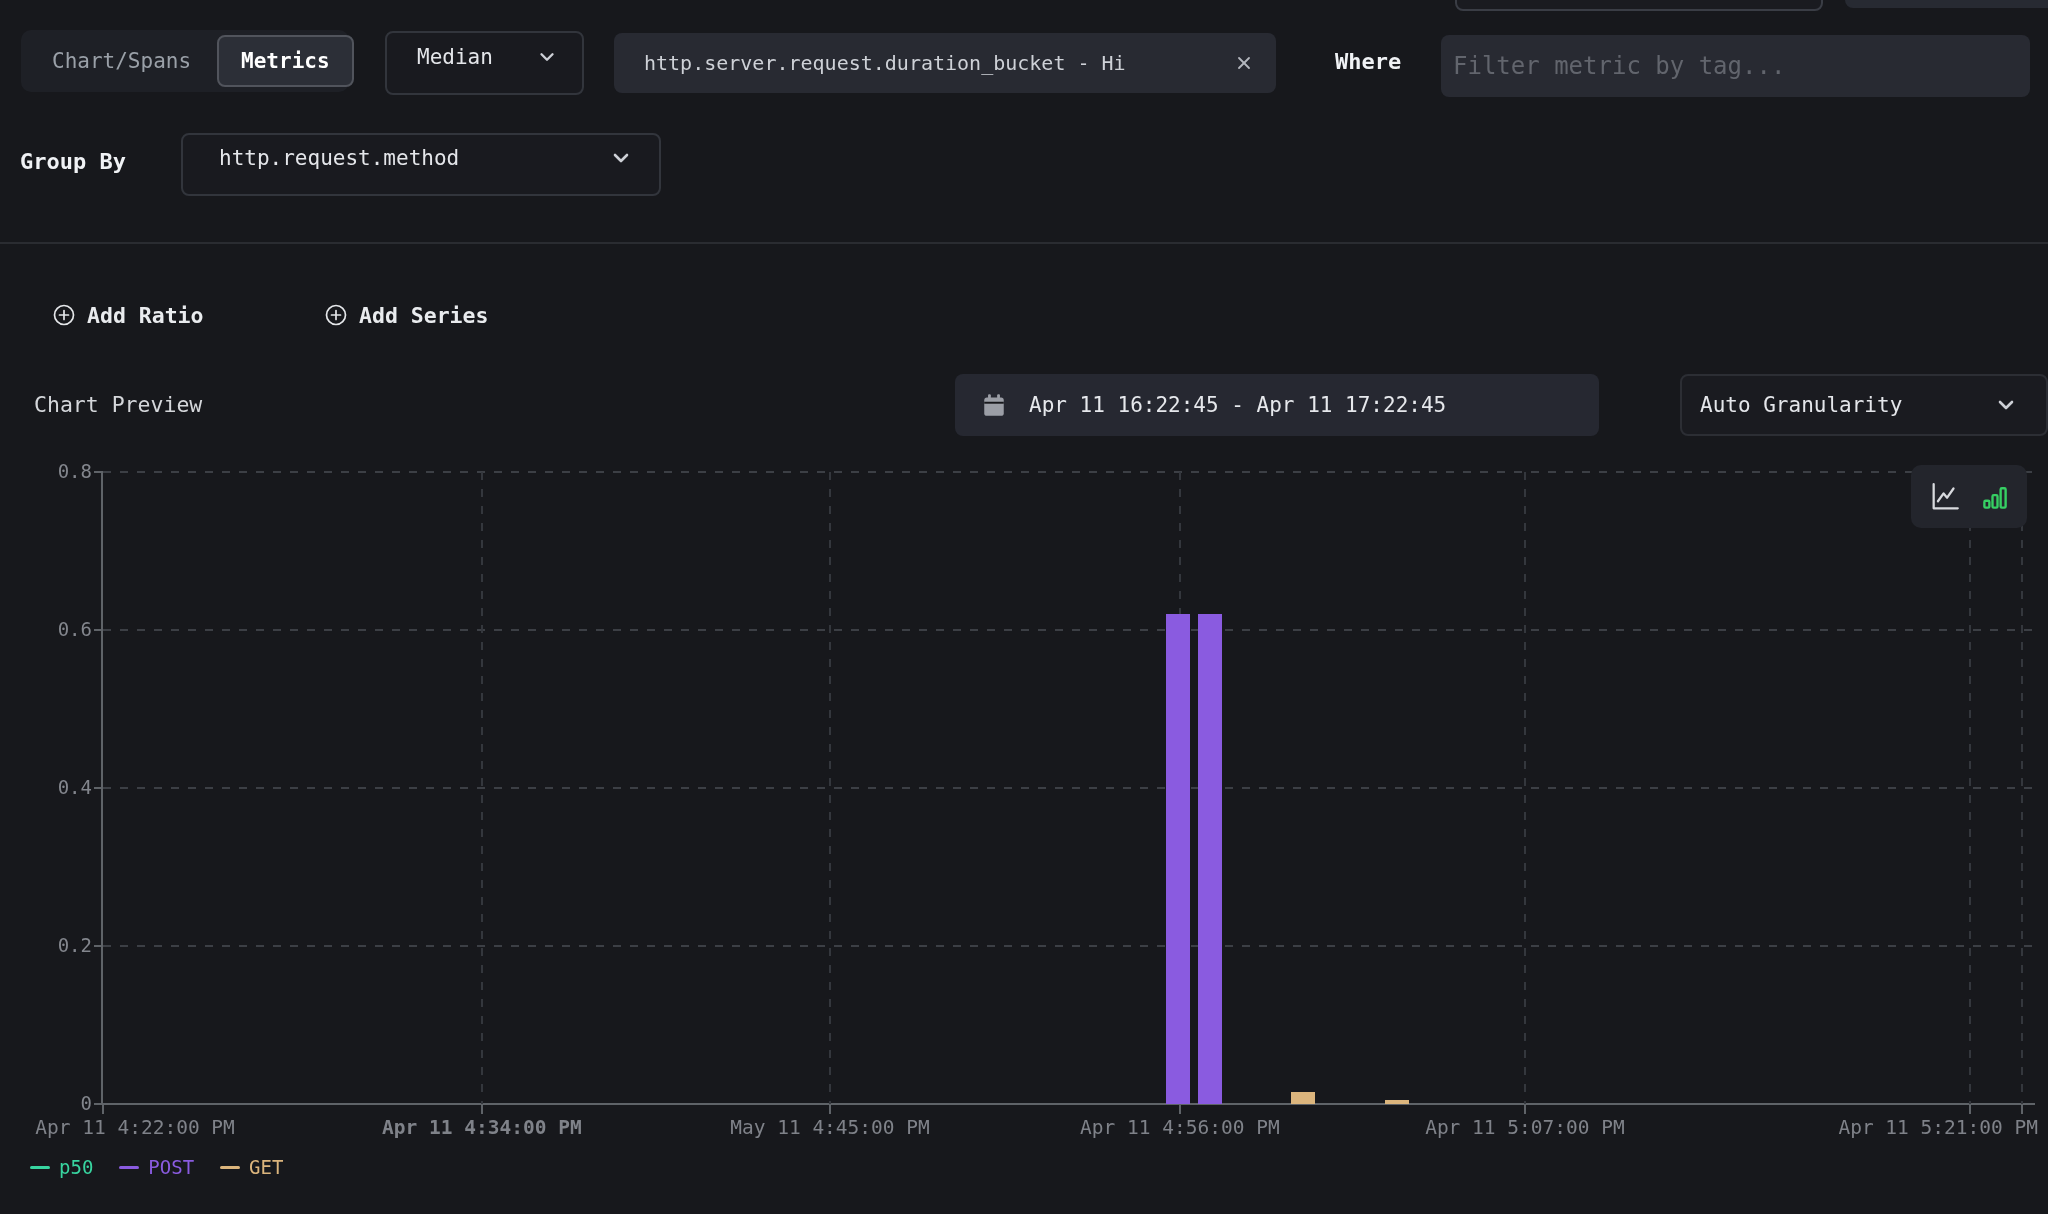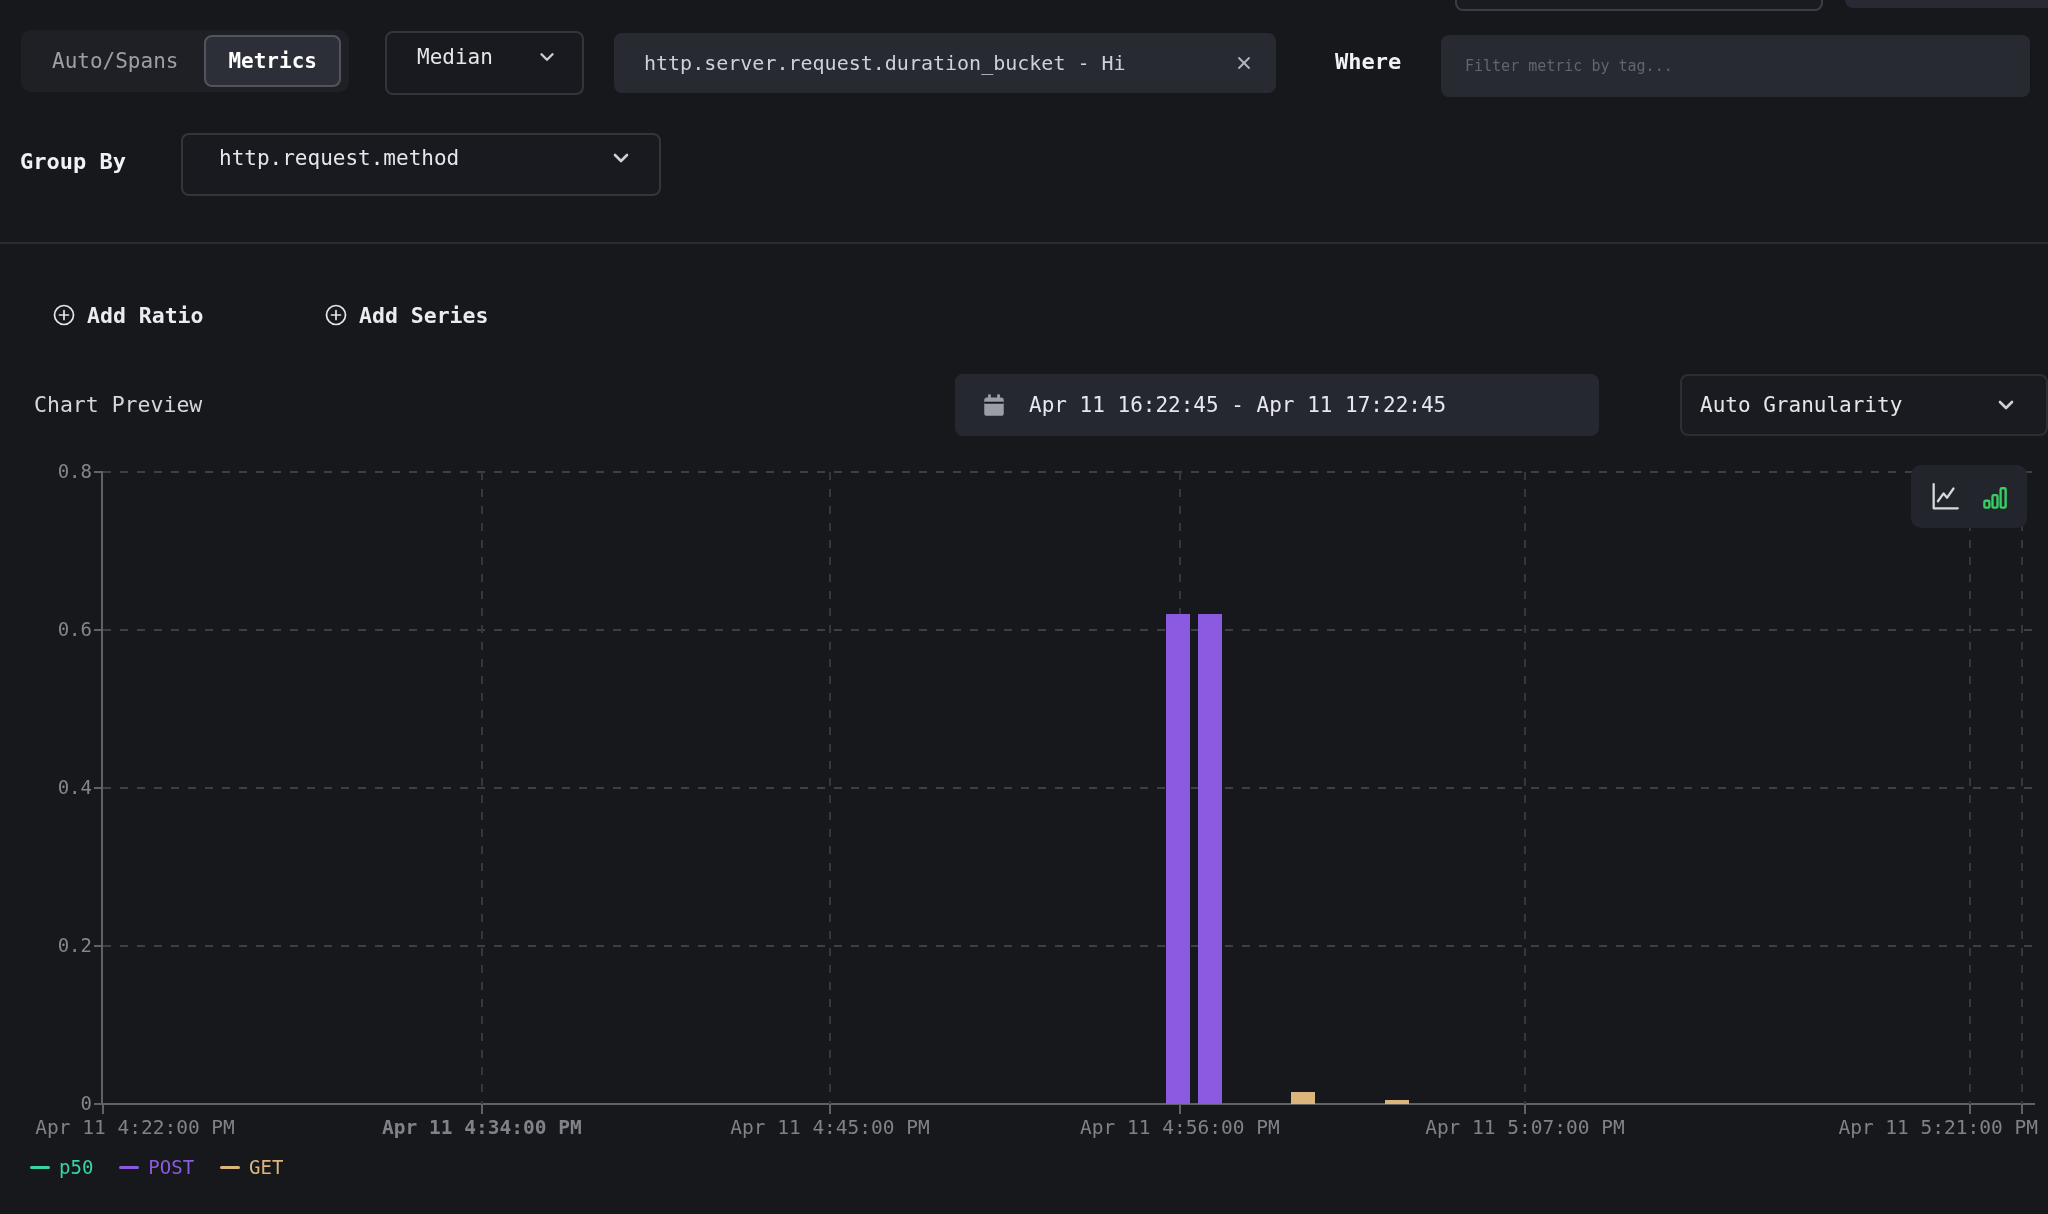--- a/index.html
+++ b/index.html
@@ -27,22 +27,22 @@
             background:#191a1f; border:2px solid #32353c; border-radius:8px; cursor:pointer;
             font-size:21px; color:#e4e6ea; }
   .select.median { left:385px; top:31px; width:199px; height:64px; padding:0 24px 12px 30px; }
   .select.groupby { left:181px; top:133px; width:480px; height:63px; padding:0 26px 14px 36px; }
   .chip { position:absolute; left:614px; top:33px; width:662px; height:60px;
           background:#282a32; border-radius:8px; display:flex; align-items:center;
           padding:0 22px 0 30px; cursor:pointer; }
   .chip .txt { font-size:20px; color:#ced1d7; white-space:nowrap; overflow:hidden; flex:1; }
   .where-label { position:absolute; left:1335px; top:49px; font-size:22px; font-weight:bold; color:#f0f2f5; }
   .filter { position:absolute; left:1441px; top:35px; width:589px; height:62px;
-            background:#282a32; border:none; border-radius:8px; padding:0 24px;
-            font-size:15px; color:#ced1d7; outline:none; }
+            background:#282a32; border:none; border-radius:8px; padding:0 12px;
+            font-size:24px; color:#ced1d7; outline:none; }
   .filter::placeholder { color:#62656d; }
 
   
   .groupby-label { position:absolute; left:20px; top:149px; font-size:22px; font-weight:bold; color:#f0f2f5; }
 
   .divider { position:absolute; left:0; top:242px; width:2048px; height:2px; background:#2a2c31; }
 
   
   .add-btn { position:absolute; top:292px; height:46px; display:flex; align-items:center; gap:11px;
              background:transparent; border:none; cursor:pointer; font-size:21.5px; font-weight:bold; color:#e9ebee; }
@@ -82,21 +82,21 @@
 </style>
 </head>
 <body>
 
 <div class="app">
 
   <div class="cut-input"></div>
   <div class="cut-btn"></div>
 
   <div class="seg">
-    <button>Auto/Spans</button>
+    <button>Chart/Spans</button>
     <button class="active">Metrics</button>
   </div>
 
   <button class="select median">
     <span>Median</span>
     <svg width="22" height="22" viewBox="0 0 24 24" fill="none" stroke="#cdd0d6" stroke-width="2.6" stroke-linecap="round" stroke-linejoin="round">
       <polyline points="6 9 12 15 18 9"></polyline>
       </svg>
   </button>
 
@@ -191,21 +191,21 @@
       <div class="hgrid" style="left: 103px; top: 471px; width: 1932px;"></div>
       <div class="ytick" style="left: 94px; top: 471px;"></div>
       <div class="ylab" style="left: 22px; top: 460px;">0.8</div>
       <div class="xtick" style="left: 102px; top: 1105px;"></div>
       <div class="xlab" style="top: 1116px; left: 135.071px; transform: translateX(-50%);">Apr 11 4:22:00 PM</div>
       <div class="vgrid" style="left: 480.865px; top: 472px; height: 632px;"></div>
       <div class="xtick" style="left: 480.865px; top: 1105px;"></div>
       <div class="xlab" style="top: 1116px; left: 481.865px; transform: translateX(-50%); font-weight: bold;">Apr 11 4:34:00 PM</div>
       <div class="vgrid" style="left: 829.012px; top: 472px; height: 632px;"></div>
       <div class="xtick" style="left: 829.012px; top: 1105px;"></div>
-      <div class="xlab" style="top: 1116px; left: 830.012px; transform: translateX(-50%);">Apr 11 4:45:00 PM</div>
+      <div class="xlab" style="top: 1116px; left: 830.012px; transform: translateX(-50%);">May 11 4:45:00 PM</div>
       <div class="vgrid" style="left: 1178.9px; top: 472px; height: 632px;"></div>
       <div class="xtick" style="left: 1178.9px; top: 1105px;"></div>
       <div class="xlab" style="top: 1116px; left: 1179.9px; transform: translateX(-50%);">Apr 11 4:56:00 PM</div>
       <div class="vgrid" style="left: 1523.95px; top: 472px; height: 632px;"></div>
       <div class="xtick" style="left: 1523.95px; top: 1105px;"></div>
       <div class="xlab" style="top: 1116px; left: 1524.95px; transform: translateX(-50%);">Apr 11 5:07:00 PM</div>
       <div class="vgrid" style="left: 1968.89px; top: 472px; height: 632px;"></div>
       <div class="xtick" style="left: 1968.89px; top: 1105px;"></div>
       <div class="xlab" style="top: 1116px; right: 10px;">Apr 11 5:21:00 PM</div>
       <div class="vgrid" style="left: 2020.86px; top: 472px; height: 632px;"></div>

